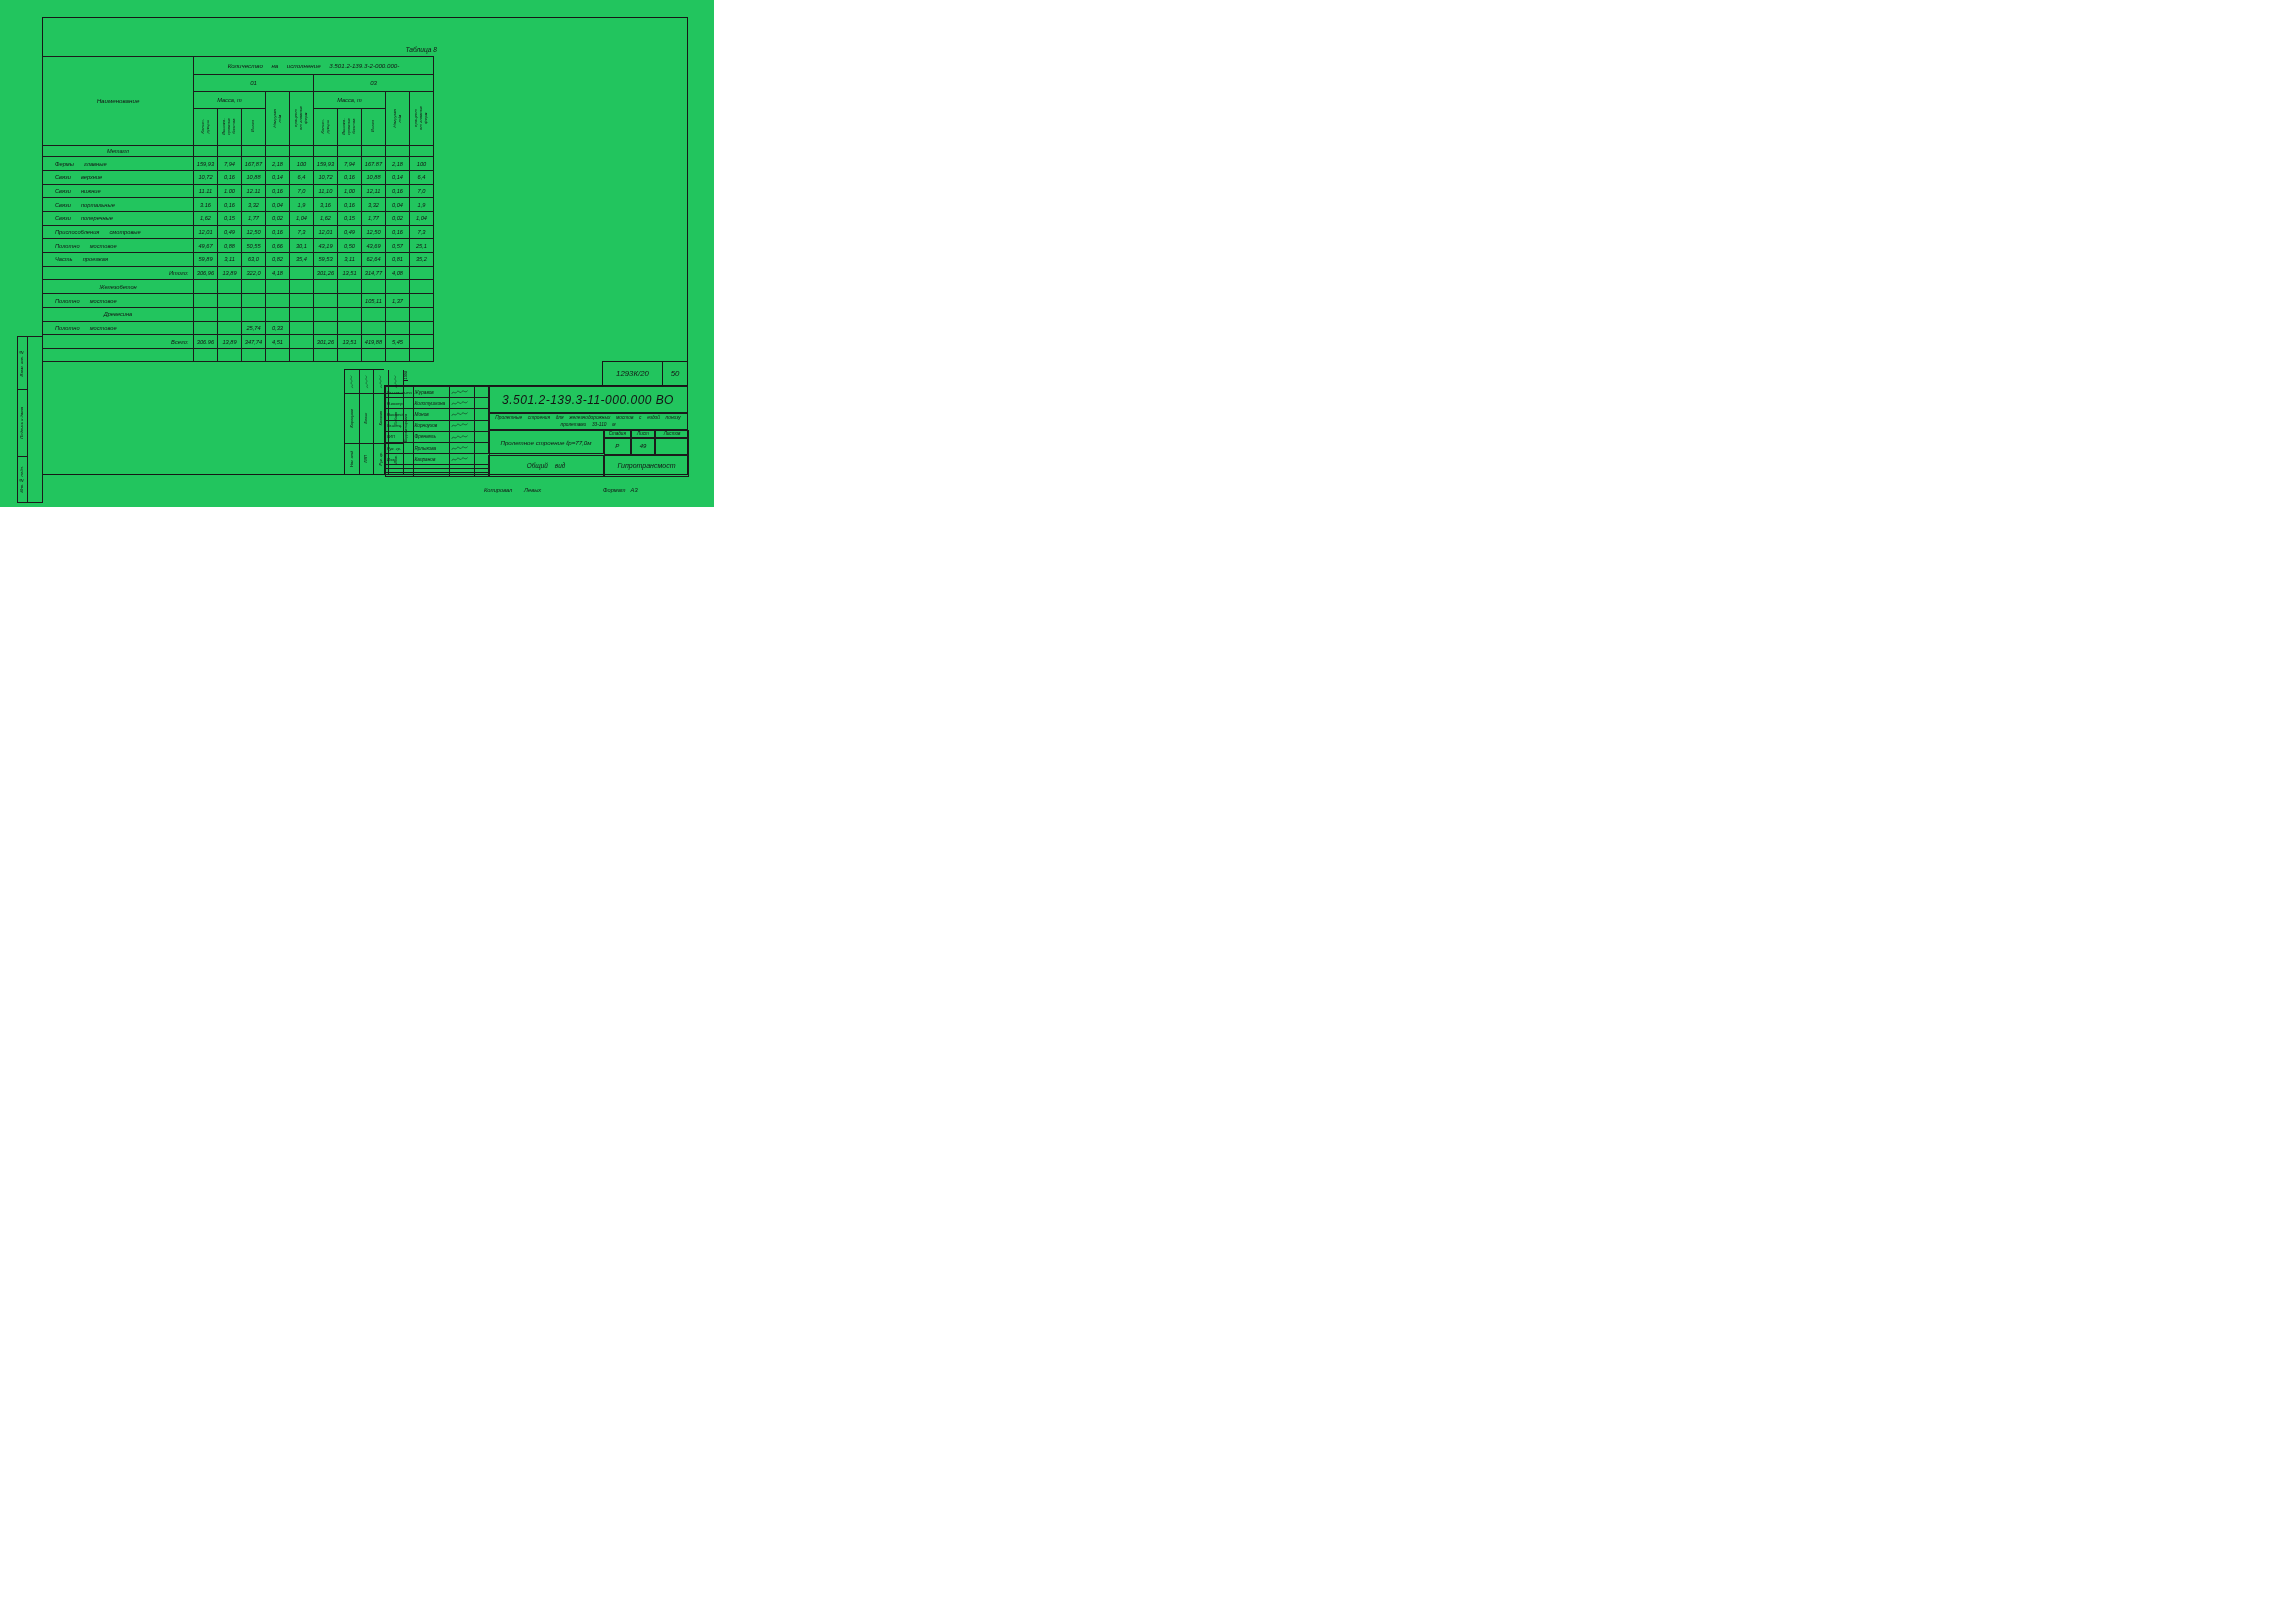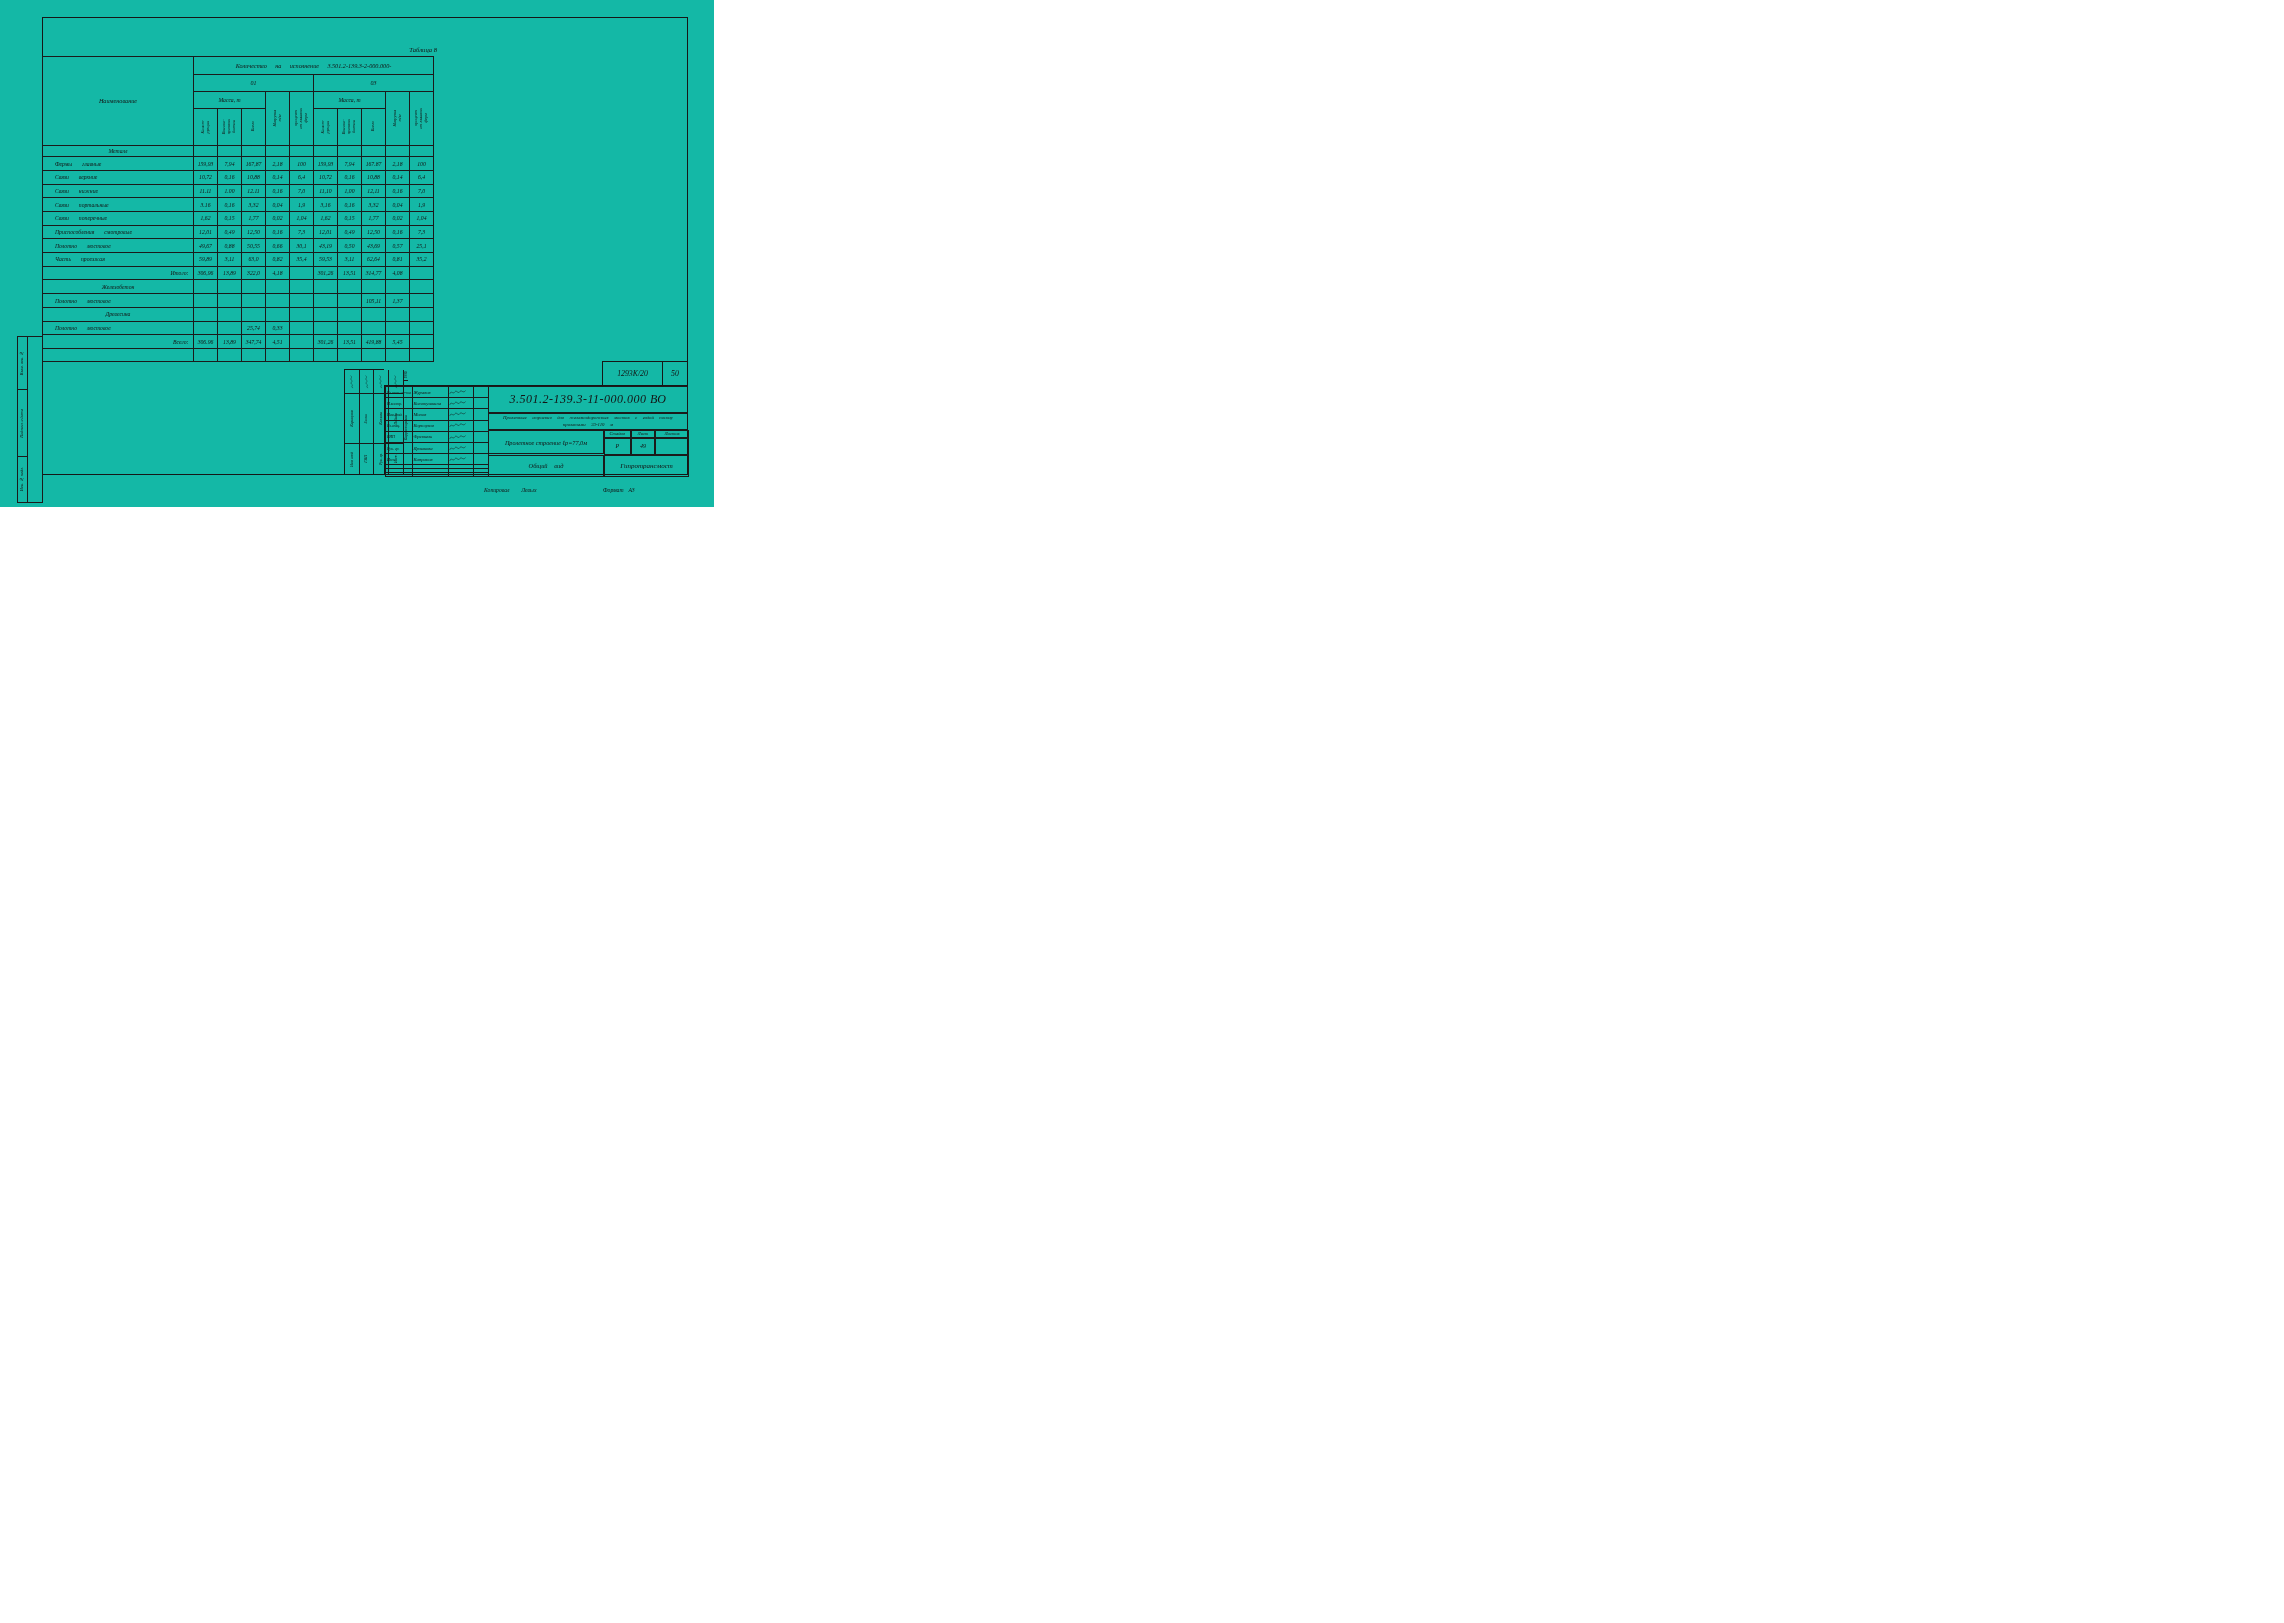--- a/index.html
+++ b/index.html
@@ -1,17 +1,17 @@
 <!DOCTYPE html>
 <html style="font-size:7.3px"><head>
 <meta charset="utf-8">
 <style>
   html,body{margin:0;padding:0;background:#fff;}
-  #page{position:relative;width:714px;height:507px;background:#14b8a6;overflow:hidden;
-        font-family:Liberation Serif, serif;font-style:italic;color:#141414;}
+  #page{position:relative;width:714px;height:507px;background:#22c55e;overflow:hidden;
+        font-family:Liberation Sans, sans-serif;font-style:italic;color:#141414;}
   .abs{position:absolute;box-sizing:border-box;}
   
   #sheet{left:42px;top:17px;width:646px;height:458px;border:1.4px solid #161616;}
   
   #qtable{left:42px;top:56px;border-collapse:collapse;table-layout:fixed;}
   #qtable td{border:0.6px solid #1b1b1b;vertical-align:middle;text-align:center;
              font-size:5.7px;padding:0;overflow:hidden;}
   #qtable td.blk{border-left-width:1px;}
   #qtable tr.hdr1 td{font-size:6.2px;word-spacing:1.1em;}
   #qtable td.namehead{font-size:6.6px;border-right-width:1px;}

